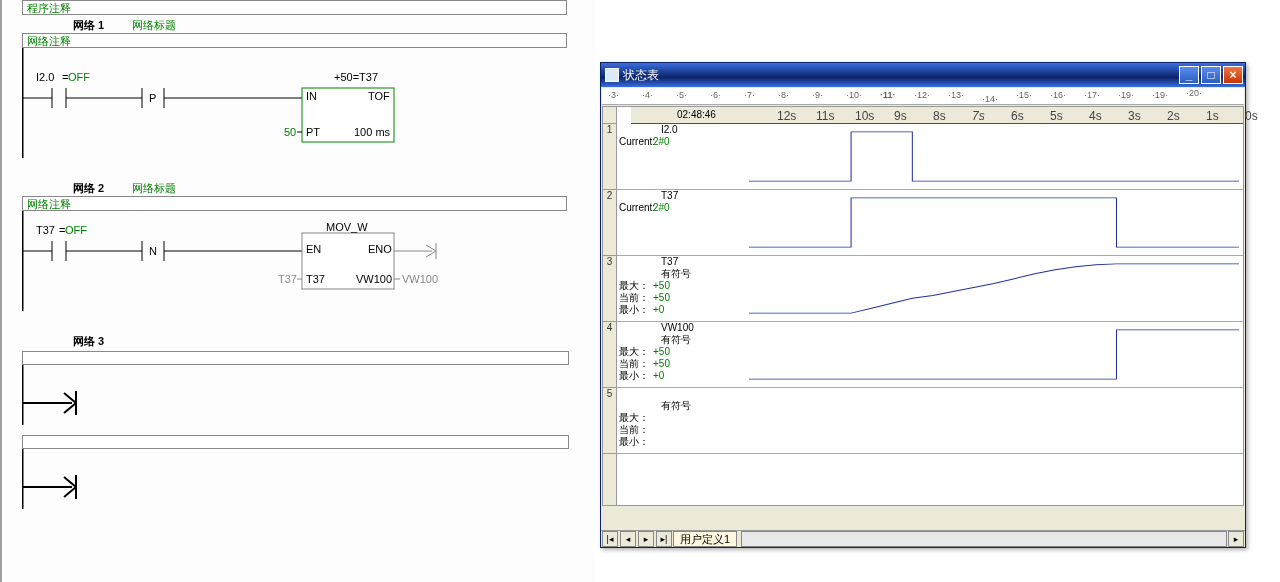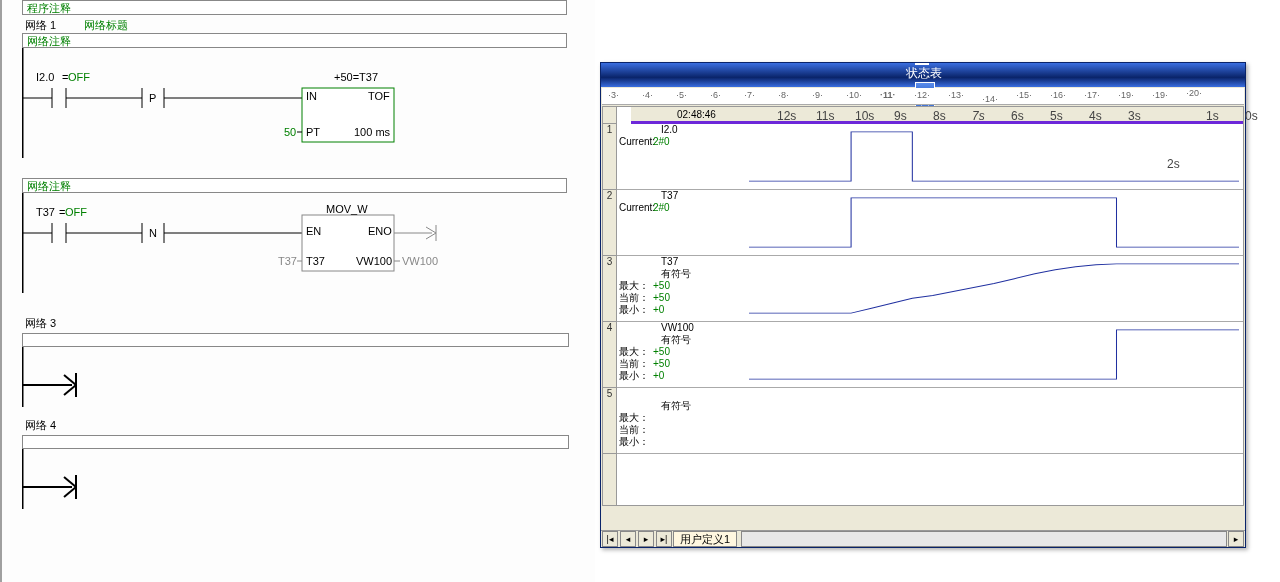--- a/index.html
+++ b/index.html
@@ -31,21 +31,21 @@
     padding: 0 4px;
     color: #008000;
     line-height: 14px;
   }
   .net-header {
     position: relative;
     padding-left: 3px;
     margin-top: 2px;
     height: 16px; line-height: 16px;
   }
-  .net-num { font-weight: normal; color: #000; display:inline-block; width:56px;}
+  .net-num { font-weight: bold; color: #000; display:inline-block; width:56px;margin-left:48px;}
   .net-title { color: #008000; }
   .net-comment {
     border: 1px solid #888;
     background: #fff;
     width: 545px; height: 15px;
     padding: 0 4px; color:#008000; line-height:14px;
   }
   .rung {
     position: relative;
     width: 560px;
@@ -70,21 +70,20 @@
     border: 1px solid #0a246a;
     box-shadow: 2px 2px 4px rgba(0,0,0,.3);
   }
   .titlebar {
     height: 24px;
     background: linear-gradient(to bottom,#3a6ee0 0%,#0a246a 60%,#3a6ee0 100%);
     color:#fff;
     display:flex; align-items:center;
     padding: 0 2px 0 4px;
     font-size: 12px;
-    flex-direction: column;
   }
   .titlebar .icon { width:14px; height:14px; margin-right:4px; background:#dbeaf9; border:1px solid #fff; }
   .titlebar .spacer { flex:1; }
   .winbtn {
     width: 20px; height:18px; margin-left:2px;
     border:1px solid #fff;
     display:flex; align-items:center; justify-content:center;
     font-family: Arial; font-size:12px; font-weight:bold;
   }
   .winbtn.min,.winbtn.max { background: linear-gradient(#5a8cec,#2a5ec0); color:#fff;}
@@ -114,21 +113,21 @@
     position:absolute; left:0; top:0; bottom:0; width:130px;
     font-size:10px;
   }
   .info-col .line { height:12px; line-height:12px; white-space:nowrap;}
   .info-col .k { color:#000; display:inline-block; width:36px; padding-left:2px;}
   .info-col .v { color:#008000; }
   .info-col .sig { color:#000; padding-left:44px; }
   .plot { position:absolute; left:132px; right:4px; top:0; bottom:0; }
   .time-hdr {
     position:absolute; left:14px; right:0; top:0; height:17px;
-    border-bottom:3px solid #6d28d9; background:#ece9d8;
+    border-bottom:1px solid #6d28d9; background:#ece9d8;
     font-size:10px;
   }
   .hscroll {
     position:absolute; left:0; right:0; bottom:0; height:17px;
     background:#ece9d8; display:flex; align-items:center;
     border-top:1px solid #999;
   }
   .hscroll .btn { width:16px; height:16px; border:1px solid #888; background:#ece9d8; margin:0 1px; text-align:center; line-height:14px; font-size:9px;}
   .tab { height:16px; border:1px solid #888; background:#fff7e0; padding:0 6px; line-height:14px; font-size:11px; color:#000;}
   .scrolltrack{flex:1; height:16px; background:#e8e8e8; border:1px solid #888; margin-left:4px;}
@@ -169,20 +168,24 @@
       <text x="284" y="52" class="lbl black">IN</text>
       <text x="346" y="52" class="lbl black">TOF</text>
       <text x="284" y="88" class="lbl black">PT</text>
       <text x="332" y="88" class="lbl black">100 ms</text>
       <text x="262" y="88" class="lbl green">50</text>
       <line x1="275" y1="84" x2="280" y2="84" stroke="#000"></line>
     </svg>
   </div>
 
   <div style="height:20px"></div>
+  <div class="net-header">
+    <span class="net-num">网络 2</span>
+    <span class="net-title">网络标题</span>
+  </div>
   <div class="net-comment">网络注释</div>
   <div class="rung">
     <svg width="560" height="100">
       <line x1="0" y1="0" x2="0" y2="100" stroke="#000" stroke-width="3"></line>
       <line x1="0" y1="40" x2="30" y2="40" stroke="#000"></line>
       <line x1="30" y1="30" x2="30" y2="50" stroke="#000"></line>
       <line x1="44" y1="30" x2="44" y2="50" stroke="#000"></line>
       <text x="14" y="23" class="lbl black">T37</text>
       <text x="37" y="23" class="lbl black">=</text>
       <text x="43" y="23" class="lbl green">OFF</text>
@@ -218,23 +221,20 @@
     <svg width="560" height="60">
       <line x1="0" y1="0" x2="0" y2="60" stroke="#000" stroke-width="3"></line>
       <line x1="0" y1="38" x2="50" y2="38" stroke="#000" stroke-width="2"></line>
       <line x1="42" y1="28" x2="54" y2="38" stroke="#000" stroke-width="2"></line>
       <line x1="42" y1="48" x2="54" y2="38" stroke="#000" stroke-width="2"></line>
       <line x1="54" y1="26" x2="54" y2="50" stroke="#000" stroke-width="2"></line>
     </svg>
   </div>
 
   <div style="height:8px"></div>
-  <div class="net-header">
-    <span class="net-num">网络 4</span>
-  </div>
   <div class="net-comment-box"></div>
   <div class="rung">
     <svg width="560" height="60">
       <line x1="0" y1="0" x2="0" y2="60" stroke="#000" stroke-width="3"></line>
       <line x1="0" y1="38" x2="50" y2="38" stroke="#000" stroke-width="2"></line>
       <line x1="42" y1="28" x2="54" y2="38" stroke="#000" stroke-width="2"></line>
       <line x1="42" y1="48" x2="54" y2="38" stroke="#000" stroke-width="2"></line>
       <line x1="54" y1="26" x2="54" y2="50" stroke="#000" stroke-width="2"></line>
     </svg>
   </div>
@@ -286,21 +286,21 @@
             <span style="left: 0px;">12s</span>
             <span style="left: 39px;">11s</span>
             <span style="left: 78px;">10s</span>
             <span style="left: 117px;">9s</span>
             <span style="left: 156px;">8s</span>
             <span style="left: 195px; font-style: italic;">7s</span>
             <span style="left: 234px;">6s</span>
             <span style="left: 273px;">5s</span>
             <span style="left: 312px;">4s</span>
             <span style="left: 351px;">3s</span>
-            <span style="left: 390px; margin-top: 48px;">2s</span>
+            <span style="left: 390px;">2s</span>
             <span style="left: 429px;">1s</span>
             <span style="left: 468px;">0s</span>
           </div>
       </div>
 
       <div class="chart-row" style="top:17px;height:66px">
         <div class="info-col">
           <div class="line sig">I2.0</div>
           <div class="line"><span class="k">Current:</span><span class="v">2#0</span></div>
         </div>

